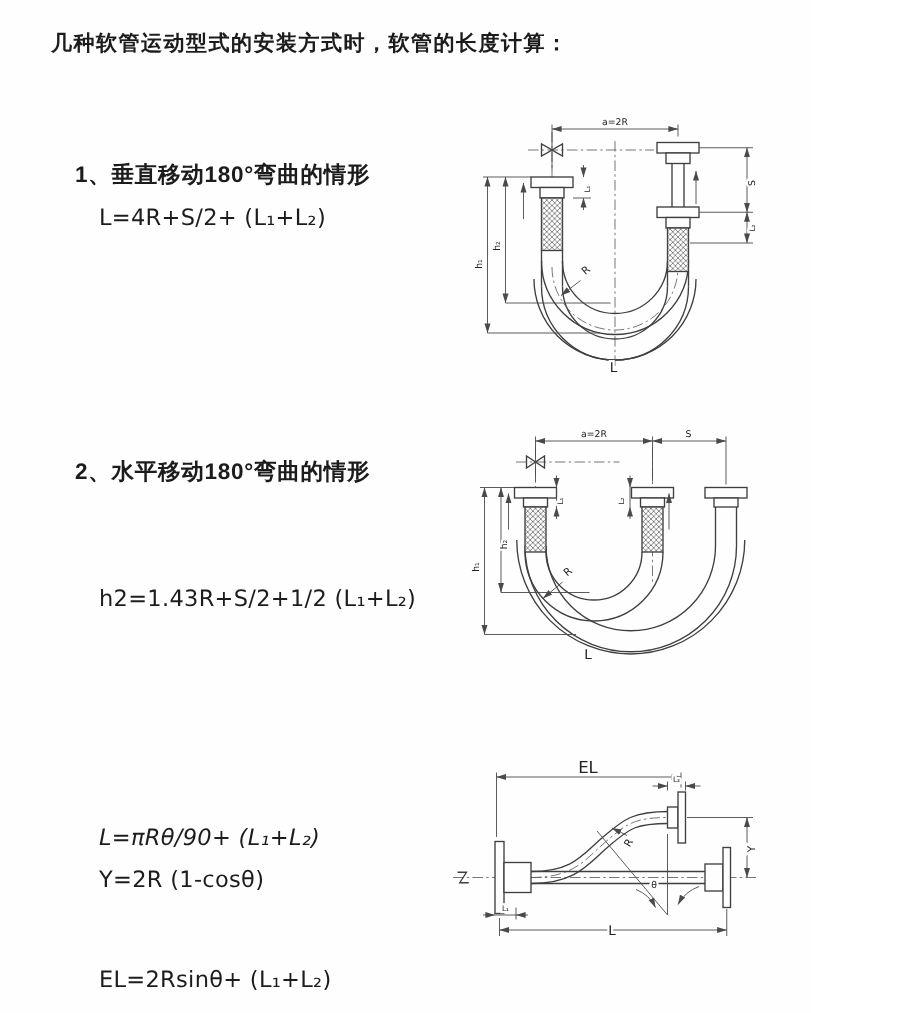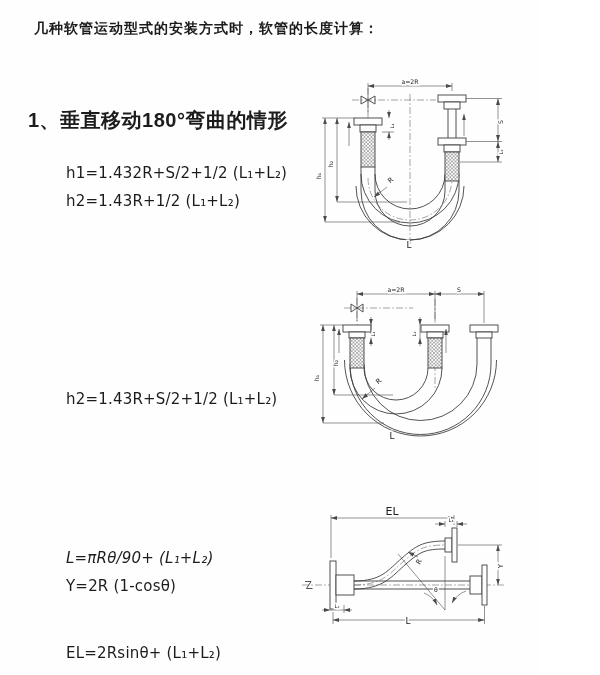--- a/index.html
+++ b/index.html
@@ -1,41 +1,41 @@
 <!DOCTYPE html>
 <html><head>
 <meta charset="utf-8">
 <style>
   html,body{margin:0;padding:0;}
   body{background:#ffffff;}
   .page{position:relative;width:540px;height:675px;background:#fefefe;overflow:hidden;
         font-family:"Liberation Sans","DejaVu Sans",sans-serif;color:#1c1c1c;}
   .abs{position:absolute;}
   .title{left:34px;top:20px;font-size:14px;font-weight:bold;letter-spacing:1px;white-space:nowrap;}
-  .sec-head{left:28px;font-size:20px;font-weight:bold;letter-spacing:.5px;white-space:nowrap;}
+  .sec-head{left:50px;font-size:15px;font-weight:bold;letter-spacing:.5px;white-space:nowrap;}
   .formula{left:66px;font-size:15px;font-family:"DejaVu Sans",sans-serif;letter-spacing:.2px;white-space:nowrap;}
   svg{position:absolute;overflow:visible;}
   .ln{stroke:#3f3f3f;stroke-width:.9;fill:none;}
   .fl{stroke:#3f3f3f;stroke-width:.9;fill:#fefefe;}
   .dim{stroke:#4a4a4a;stroke-width:.6;fill:none;}
   .cl{stroke:#5a5a5a;stroke-width:.55;fill:none;stroke-dasharray:7 2.2 1.6 2.2;}
   .lbl{font-family:"DejaVu Sans",sans-serif;fill:#222;paint-order:stroke;stroke:#fefefe;stroke-width:3px;}
   .s5{font-size:5px;} .s6{font-size:6.2px;} .s7{font-size:7px;} .s9{font-size:9px;} .s11{font-size:11px;}
 </style>
 </head>
 <body>
 
 <div class="page">
 
   <div class="abs title">几种软管运动型式的安装方式时，软管的长度计算：</div>
 
   <div class="abs sec-head" style="top:107px;">1、垂直移动180°弯曲的情形</div>
-  <div class="abs formula" style="top:164px;">h1=1.432R+S/2+1/2 (L₁+L₂)</div>
-  <div class="abs formula" style="top:192px;">h2=1.43R+1/2 (L₁+L₂)</div>
-
+  <div class="abs formula" style="top:136px;">L=4R+S/2+ (L₁+L₂)</div>
+
+  <div class="abs sec-head" style="top:305px;">2、水平移动180°弯曲的情形</div>
   <div class="abs formula" style="top:390px;">h2=1.43R+S/2+1/2 (L₁+L₂)</div>
 
   <div class="abs formula" style="top:549px;font-style:italic;">L=πRθ/90+ (L₁+L₂)</div>
   <div class="abs formula" style="top:577px;">Y=2R (1-cosθ)</div>
   <div class="abs formula" style="top:605px;margin-top:39px;">EL=2Rsinθ+ (L₁+L₂)</div>
 
   <svg style="left:312px;top:74px;" width="240" height="190" viewBox="0 0 240 190">
     <defs>
       <marker id="ah1" markerWidth="7" markerHeight="6" refX="6.4" refY="3" orient="auto-start-reverse" markerUnits="userSpaceOnUse">
         <path d="M0,1 L6.5,3 L0,5 Z" fill="#4a4a4a"></path>

